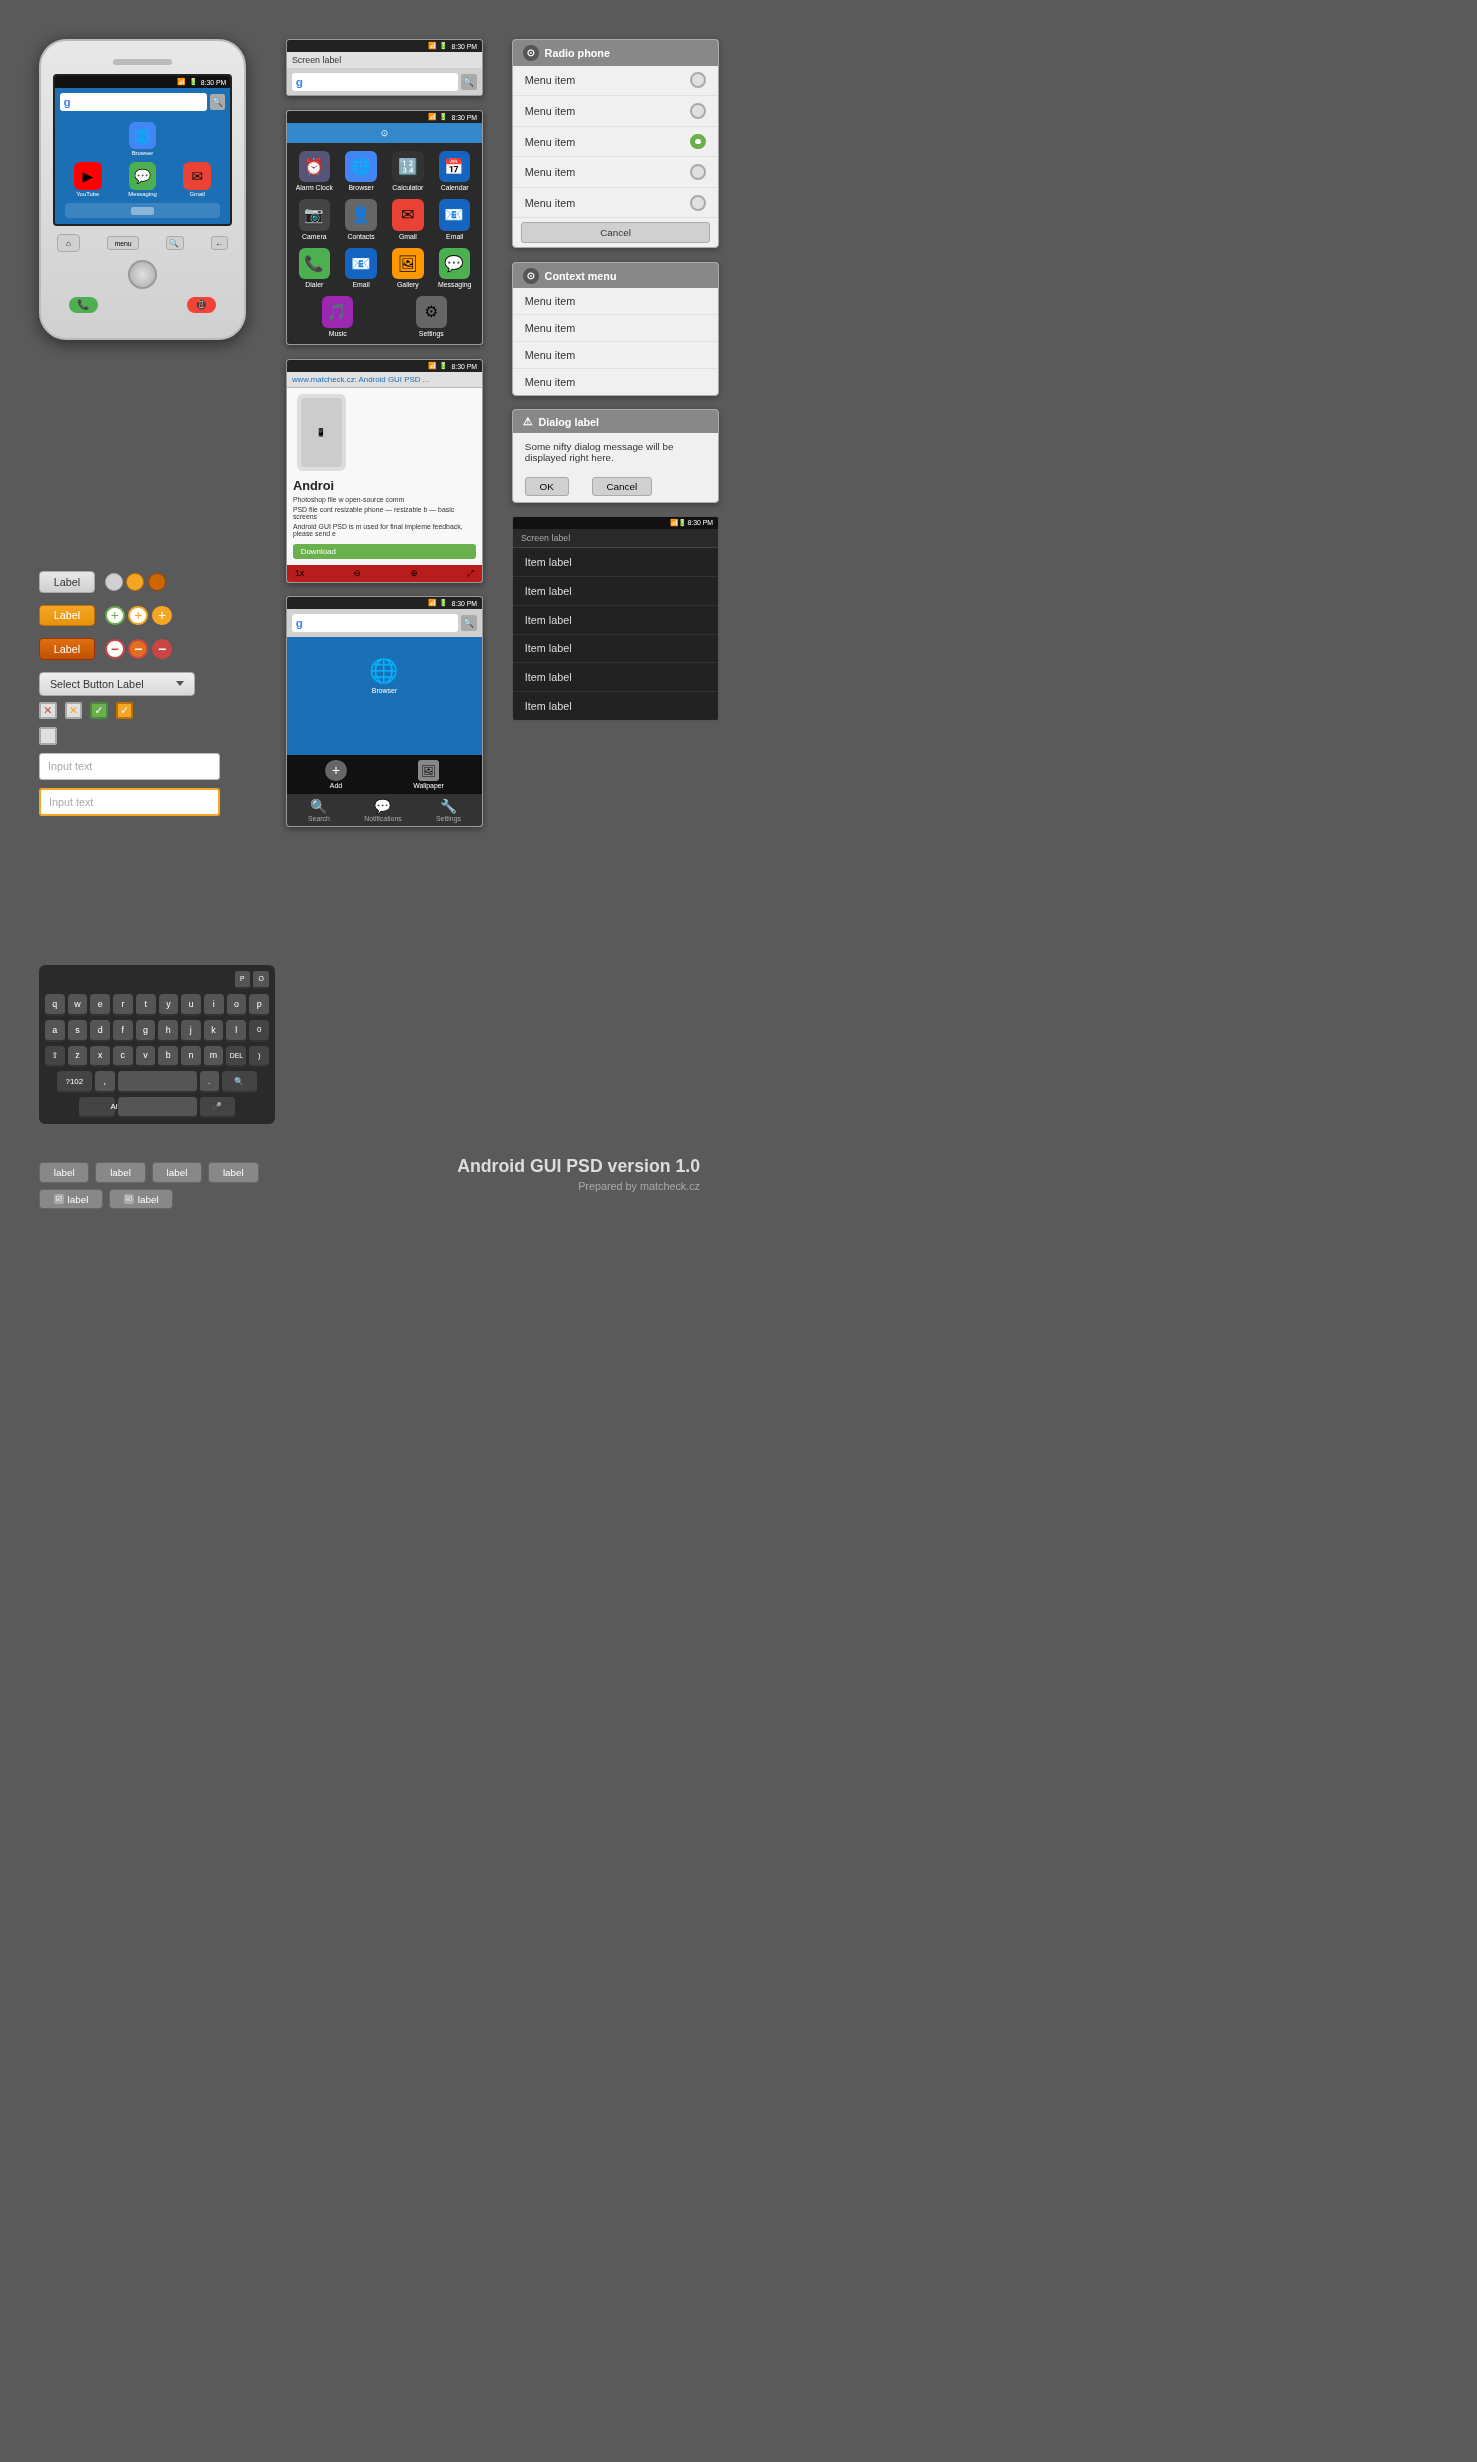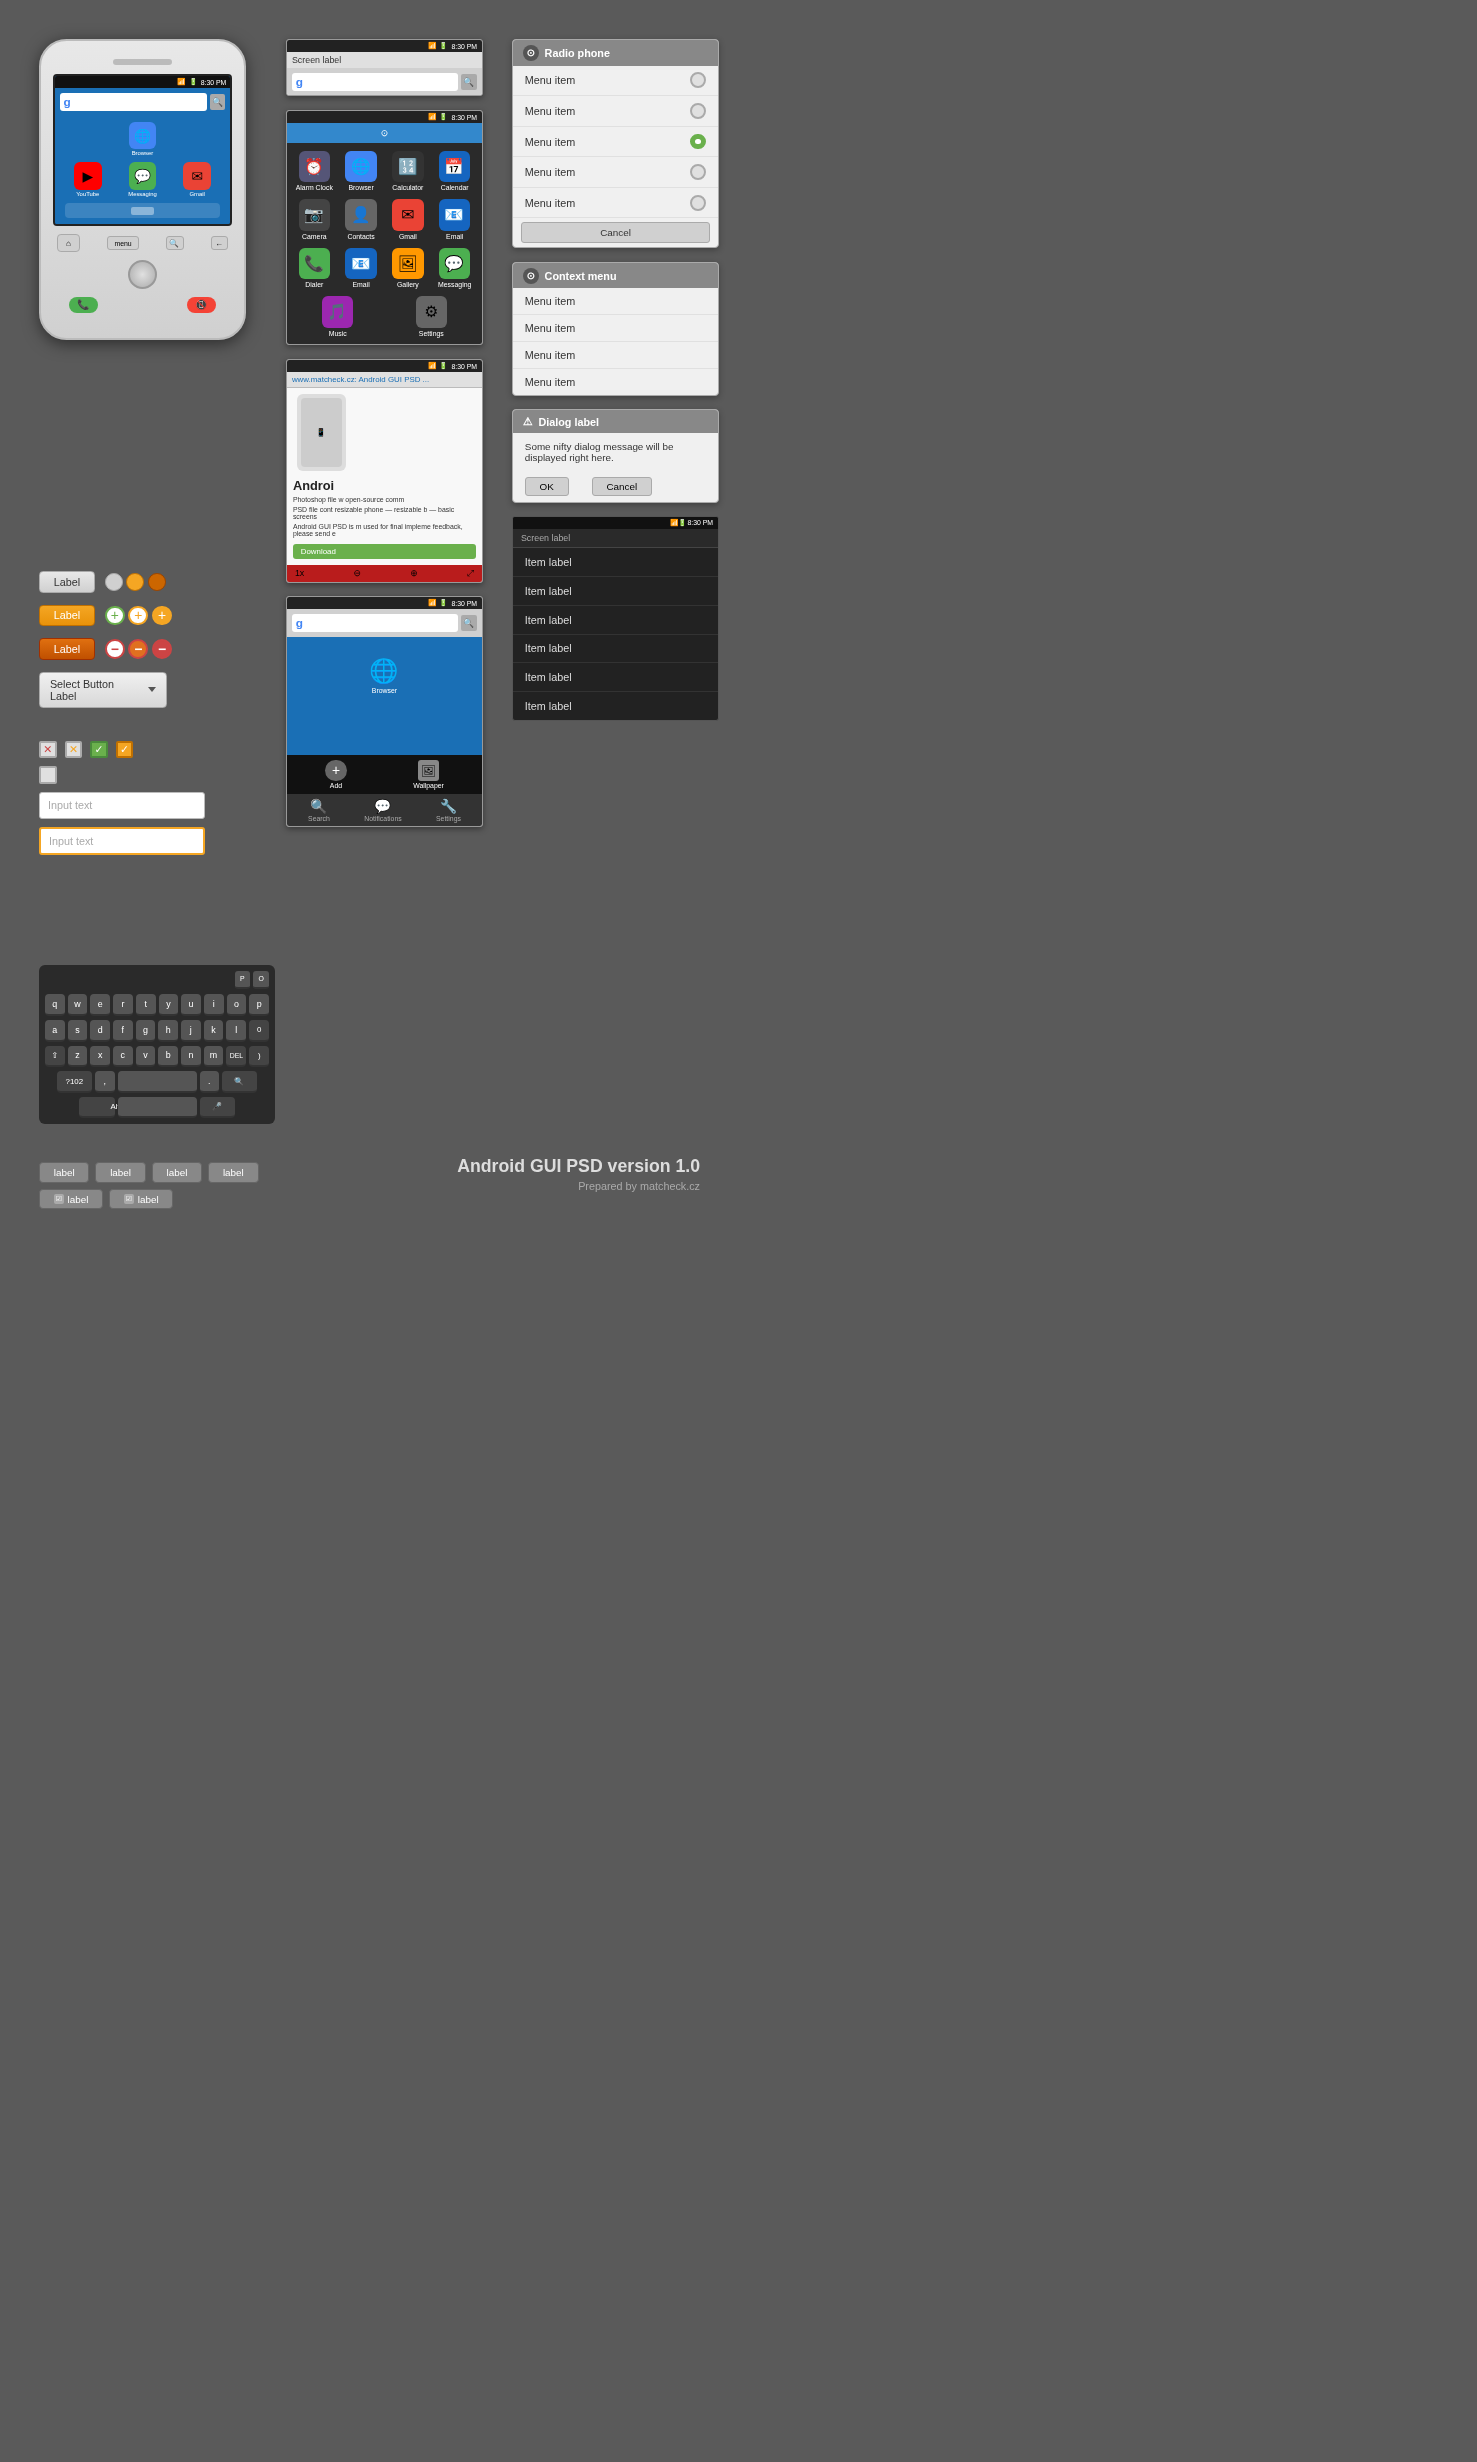--- a/index.html
+++ b/index.html
@@ -650,22 +650,22 @@
     .select-btn {
       border: 1px solid #aaa;
       border-radius: 3.9px;
       background: linear-gradient(180deg, #f0f0f0, #d8d8d8);
       display: flex;
       align-items: center;
       padding: 4.9px 9.9px;
       font-size: 10.8px;
       color: #333;
       gap: 7.9px;
-      width: 128px;
-      margin-bottom: 33px;
+      width: 156px;
+      margin-bottom: 6px;
       margin-top: 5.9px;
     }
     .select-btn span { flex: 1; }
     .select-arrow {
       width: 0; height: 0;
       border-left: 4.9px solid transparent;
       border-right: 4.9px solid transparent;
       border-top: 5.9px solid #555;
     }
 
@@ -691,21 +691,21 @@
     .cb-box.x-orange { background: #e0e0e0; color: #f5a623; }
 
     
     .input-group {
       display: flex;
       flex-direction: column;
       gap: 7.9px;
       margin-top: 7.9px;
     }
     .input-field {
-      width: 166px;
+      width: 181px;
       height: 27.6px;
       border: 1px solid #bbb;
       border-radius: 3px;
       background: #fff;
       padding: 0 7.9px;
       font-size: 10.8px;
       color: #888;
       display: flex;
       align-items: center;
     }

